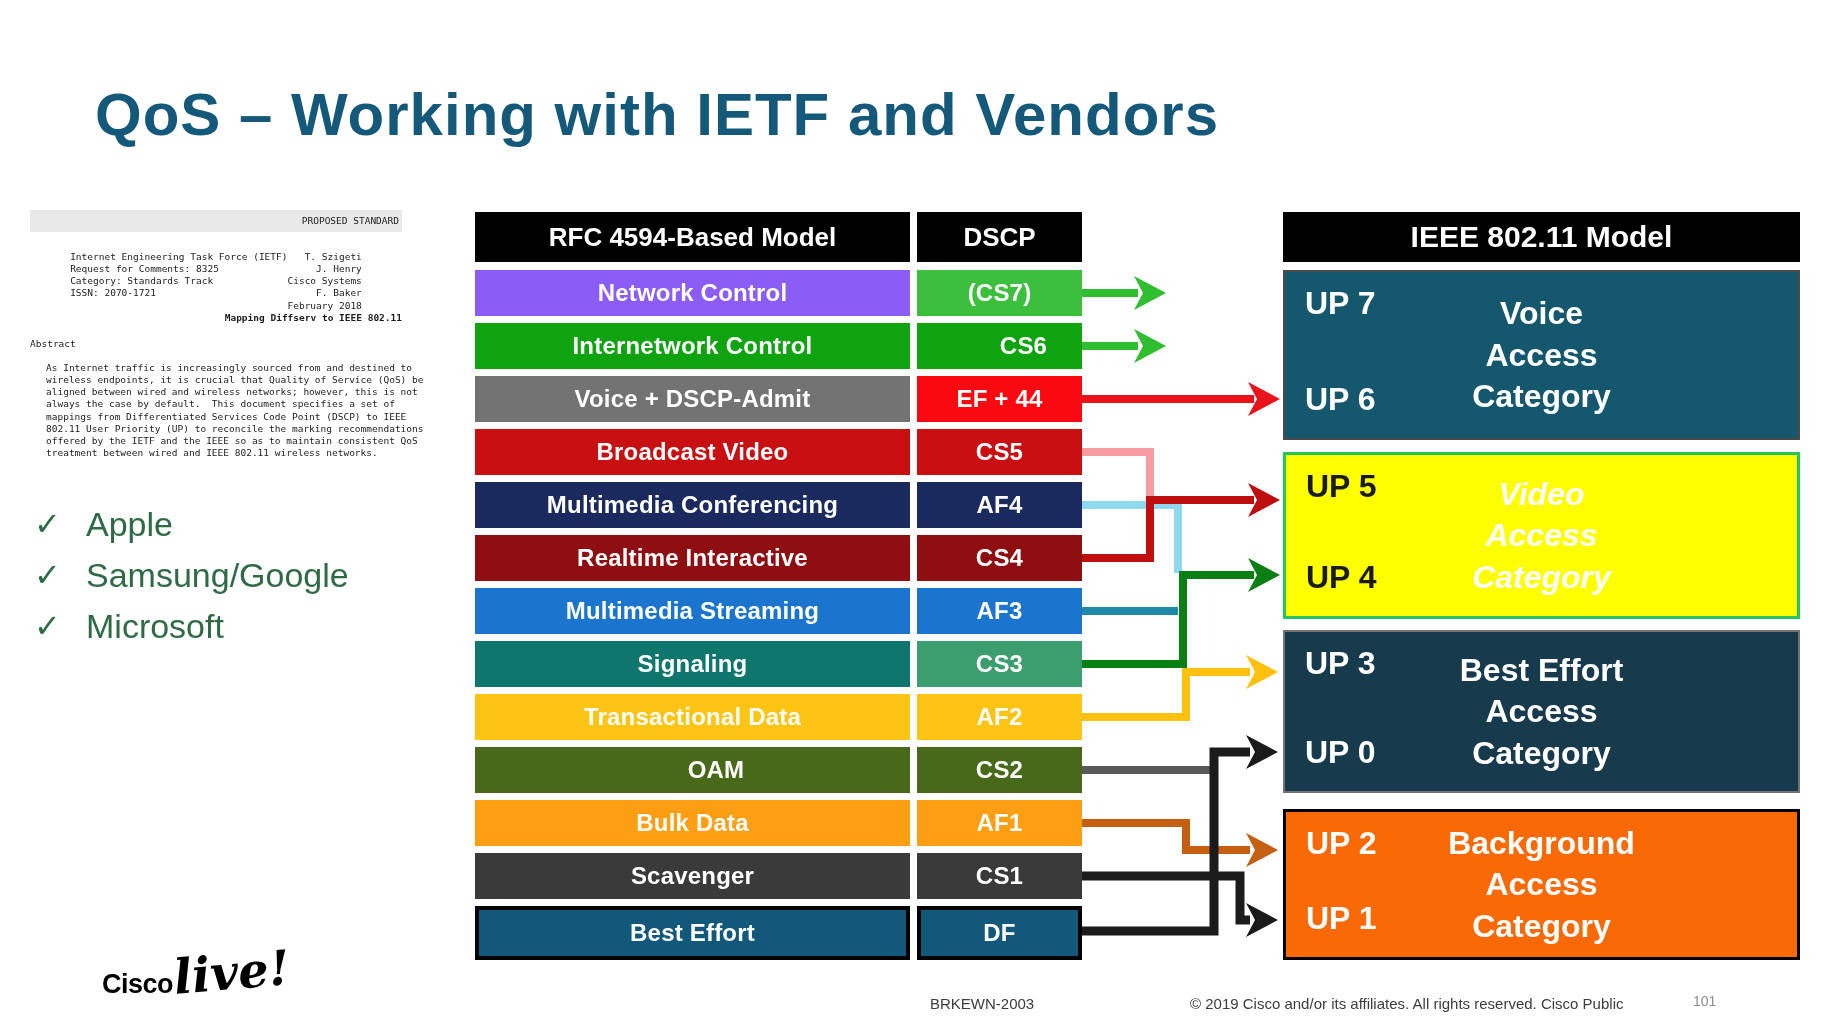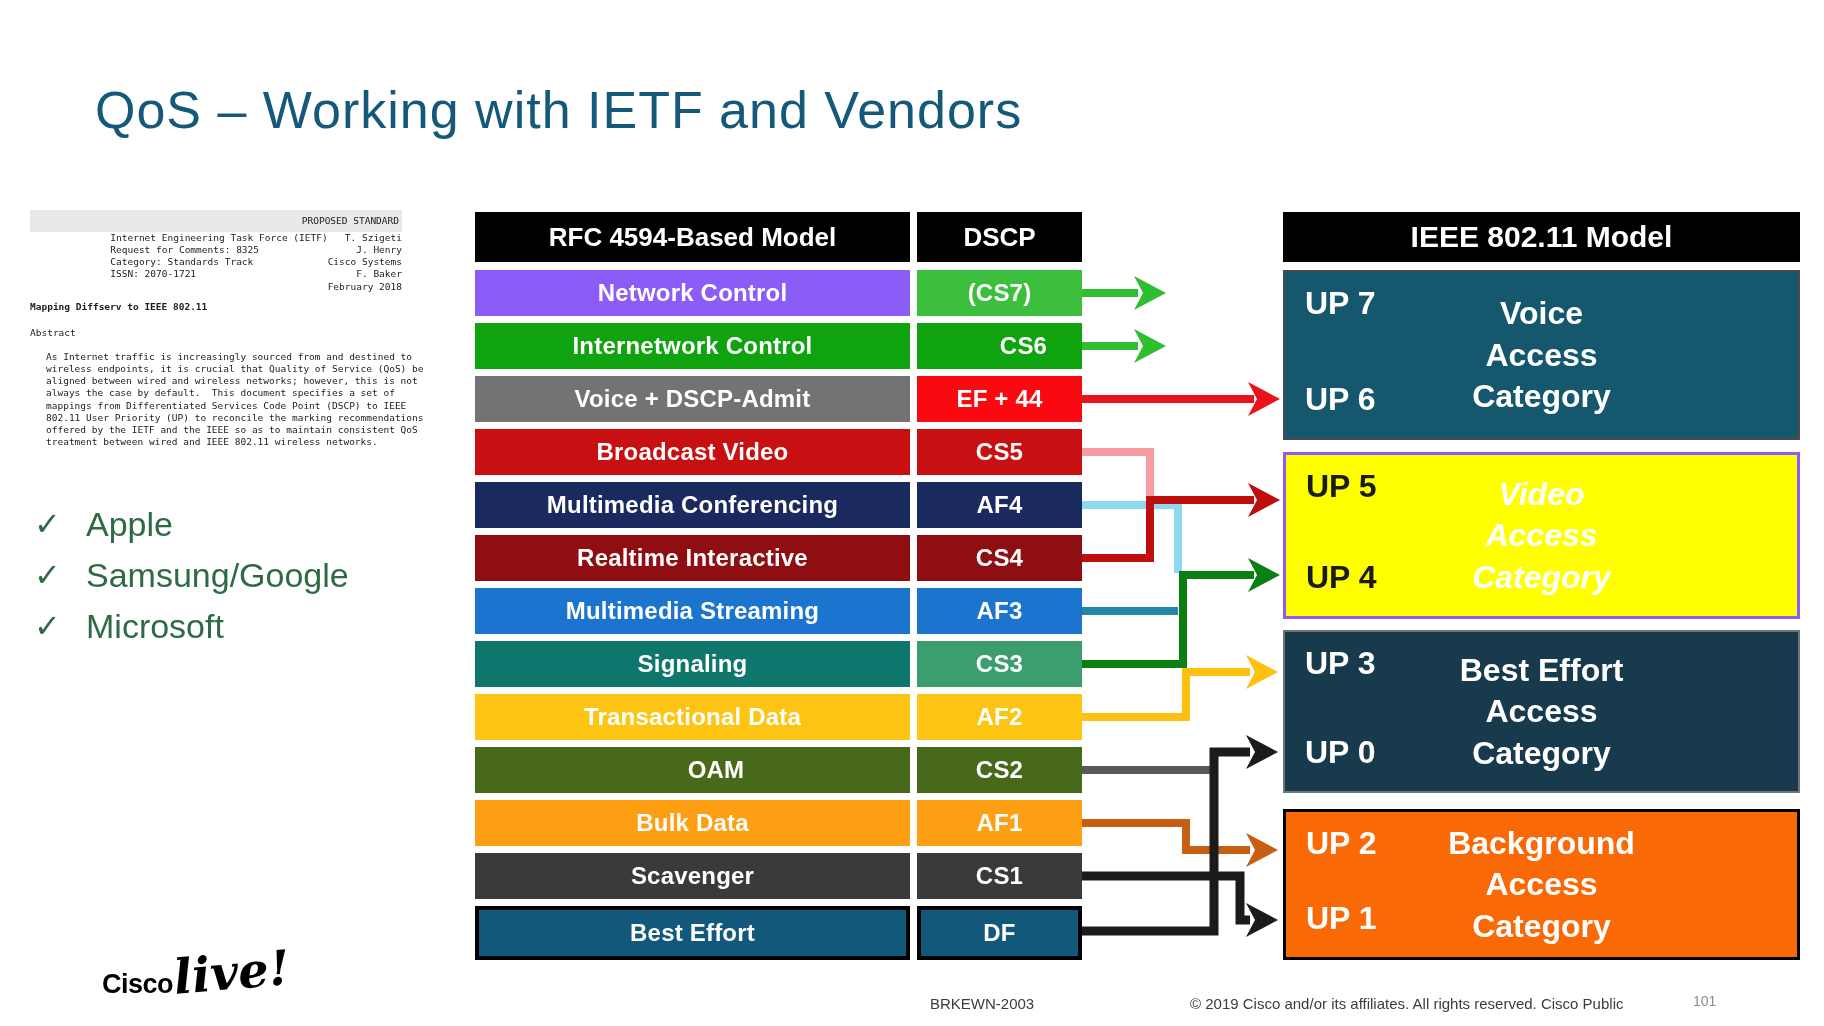--- a/index.html
+++ b/index.html
@@ -1,29 +1,29 @@
 <!DOCTYPE html>
 <html><head>
 <meta charset="utf-8">
 <style>
   * { margin:0; padding:0; box-sizing:border-box; }
   body { background:#ffffff; font-family:"Liberation Sans", sans-serif; }
   .slide { position:relative; width:1824px; height:1026px; background:#ffffff; overflow:hidden; }
 
-  .title { position:absolute; left:95px; top:80px; font-size:52px; font-weight:400;
+  .title { position:absolute; left:95px; top:80px; font-size:60px; font-weight:700;
            color:#14587A; letter-spacing:1px; white-space:nowrap; }
 
   
   .doc { position:absolute; left:30px; top:210px; width:372px;
          font-family:"DejaVu Sans Mono", monospace; font-size:9.5px; color:#1c1c1c; }
   .doc-band { background:#E9E9E9; height:22px; line-height:22px; text-align:right; padding-right:3px; }
-  .doc-head { display:flex; justify-content:flex-end; margin-top:0; }
+  .doc-head { display:flex; justify-content:center; margin-top:19px; }
   .mono { white-space:pre; line-height:1.28; }
   .doc-head .right { text-align:right; }
-  .doc-title { text-align:left; font-weight:bold; margin-top:8px; white-space:pre; }
+  .doc-title { text-align:right; font-weight:bold; margin-top:0; white-space:pre; }
   .doc-abstract-label { margin-top:15px; }
   .doc-abstract { margin-top:12px; padding-left:16px; }
 
   
   .vendors { position:absolute; left:34px; top:503px; color:#2E6B44; font-size:34px; }
   .vendor-item { display:flex; align-items:center; margin-bottom:9px; height:42px; }
   .check { width:52px; font-size:32px; }
 
   
   .col { position:absolute; top:212px; }
@@ -41,21 +41,21 @@
                  background:#000000; color:#ffffff; display:flex; align-items:center;
                  justify-content:center; font-weight:bold; font-size:30px; }
   .ac-box { position:absolute; left:1283px; width:517px; }
   .ac-box .ups { position:absolute; left:20px; top:0; bottom:0; display:flex;
                  flex-direction:column; justify-content:space-between; padding:13px 0 20px 0;
                  font-weight:bold; font-size:32px; }
   .ac-box .cat-text { position:absolute; left:0; right:0; top:50%; transform:translateY(-50%);
                       text-align:center; font-weight:bold; font-size:32px; line-height:1.3;
                       white-space:pre-line; }
   .box-voice { top:270px; height:170px; border:2px solid #4A4A4A; }
-  .box-video { top:452px; height:167px; border:3px solid #8b5cf6; }
+  .box-video { top:452px; height:167px; border:3px solid #22c55e; }
   .box-be    { top:630px; height:163px; border:2px solid #737373; }
   .box-bg    { top:809px; height:151px; border:3px solid #000000; }
 
   svg.arrows { position:absolute; left:0; top:0; pointer-events:none; }
   svg.arrows polyline { fill:none; stroke-width:8; }
   svg.arrows .thick { stroke-width:9; }
 
   
   .footer-text { position:absolute; font-size:15px; color:#3C3C3C; }
   .page-num { color:#8C8C8C; font-size:14px; }

